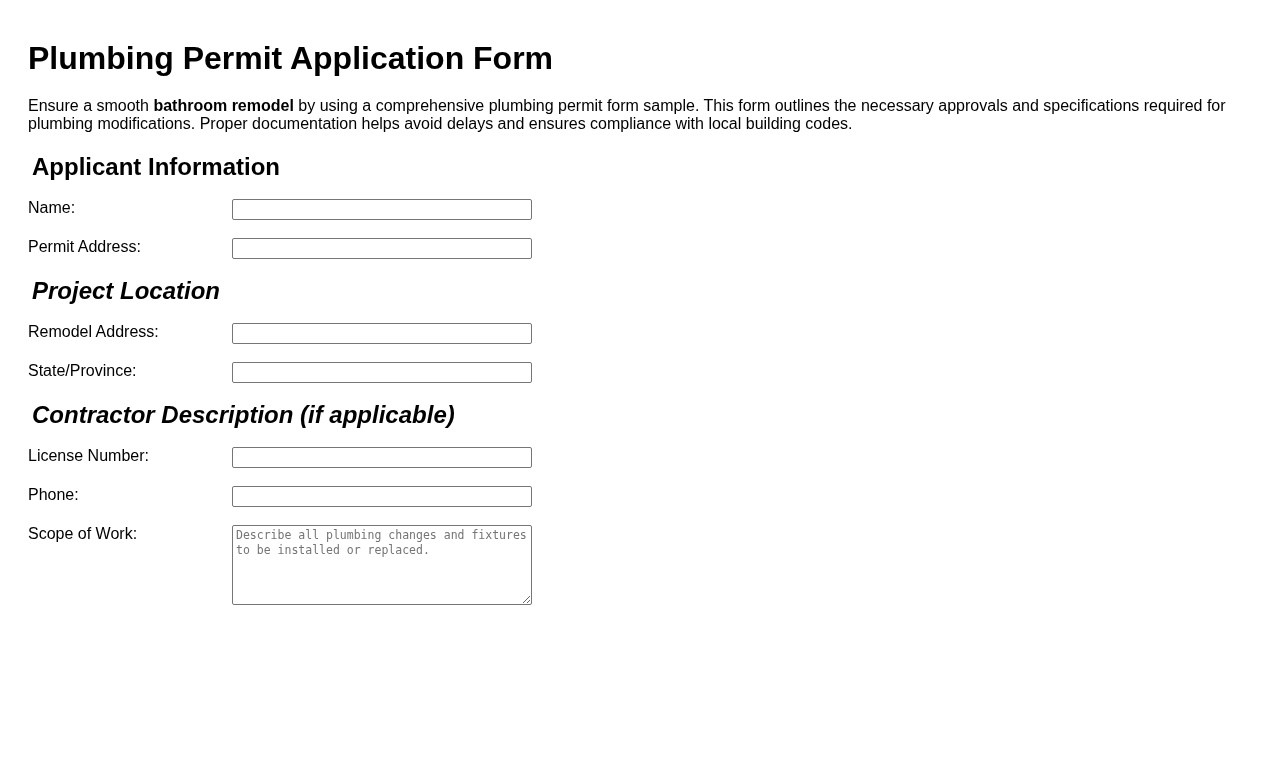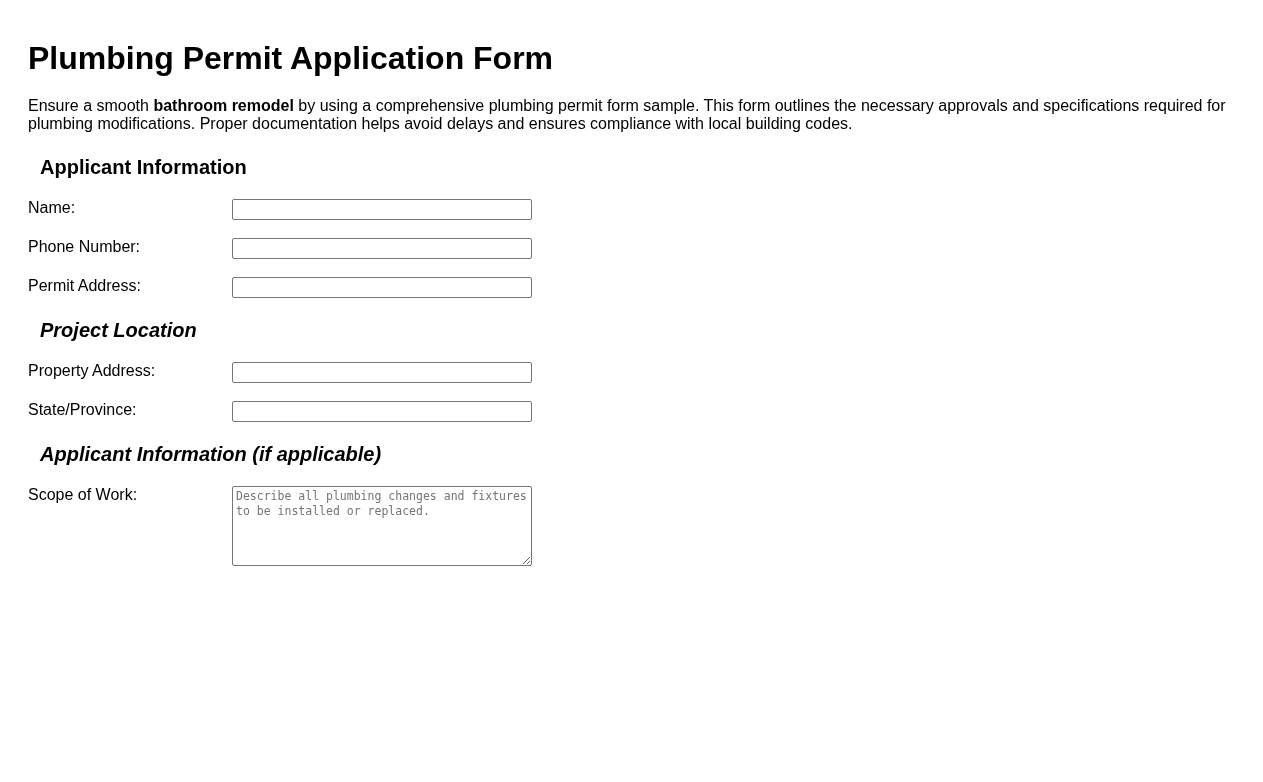--- a/index.html
+++ b/index.html
@@ -20,23 +20,23 @@
     line-height: 37px;
     height: 37px;
   }
   p.intro {
     font-size: 16px;
     line-height: 18px;
     margin: 20px 0 8px 0;
     width: 1207px;
   }
   h2 {
-    font-size: 20px;
+    font-size: 24px;
     font-weight: bold;
-    margin: 12px;
+    margin: 4px;
     line-height: 28px;
   }
   .section { }
   #sec-applicant h2 { margin-top: 20px; }
   .sec-next h2 { margin-top: 18px; font-style: italic; }
   .rows { margin-top: 18px; }
   .row {
     display: flex;
     align-items: flex-start;
     height: 21px;
@@ -85,47 +85,51 @@
 
   <form>
     <div class="section" id="sec-applicant">
       <h2>Applicant Information</h2>
       <div class="rows">
         <div class="row">
           <label>Name:</label>
           <input type="text" value="" style="">
         </div>
         <div class="row">
-          <label>Phone Number:</label>
-          <input type="text" value="" style="">
-        </div>
-        <div class="row">
           <label>Permit Address:</label>
           <input type="text" value="" style="">
         </div>
       </div>
     </div>
 
     <div class="section sec-next">
       <h2>Project Location</h2>
       <div class="rows">
         <div class="row">
-          <label>Property Address:</label>
+          <label>Remodel Address:</label>
           <input type="text" value="" style="">
         </div>
         <div class="row">
           <label>State/Province:</label>
           <input type="text" value="" style="">
         </div>
       </div>
     </div>
 
     <div class="section sec-next">
-      <h2>Applicant Information (if applicable)</h2>
+      <h2>Contractor Description (if applicable)</h2>
       <div class="rows">
+        <div class="row">
+          <label>License Number:</label>
+          <input type="text" value="" style="">
+        </div>
+        <div class="row">
+          <label>Phone:</label>
+          <input type="text" value="" style="">
+        </div>
       </div>
     </div>
 
     <div class="section sec-next">
       <div class="rows">
         <div class="row textarea-row">
           <label>Scope of Work:</label>
           <textarea placeholder="Describe all plumbing changes and fixtures to be installed or replaced." style=""></textarea>
         </div>
       </div>

